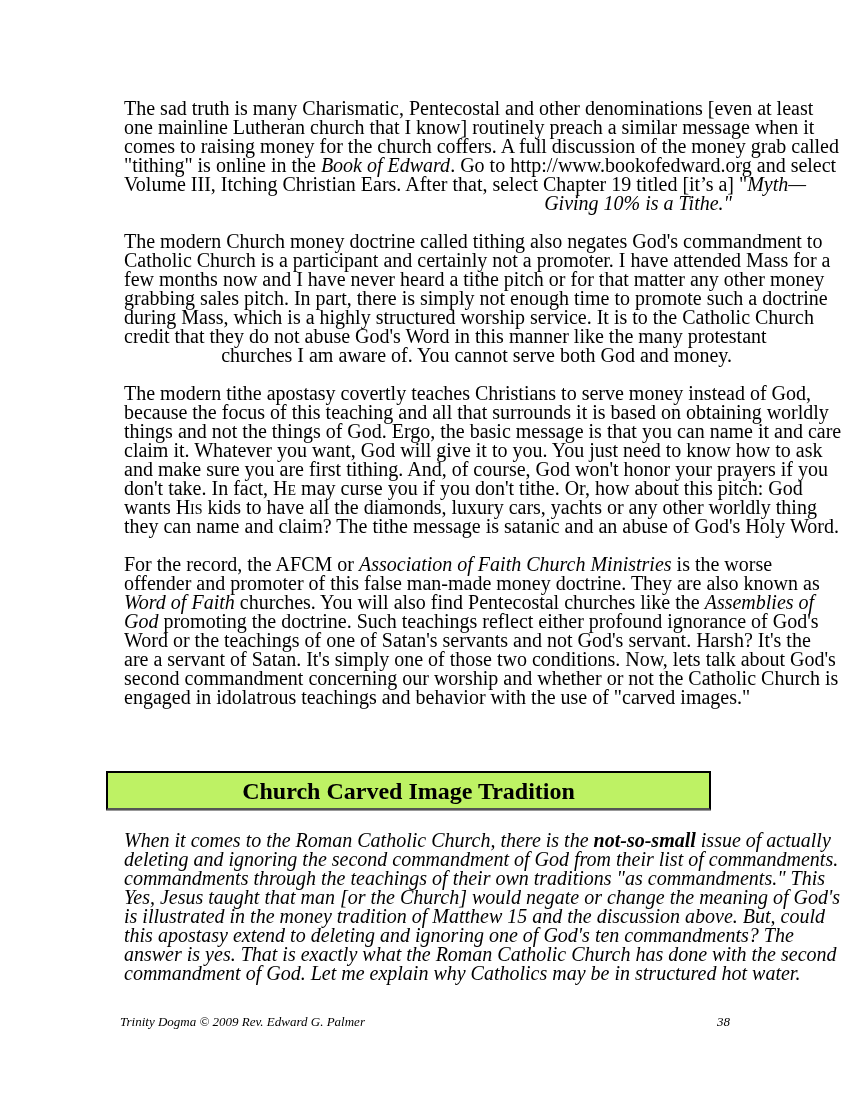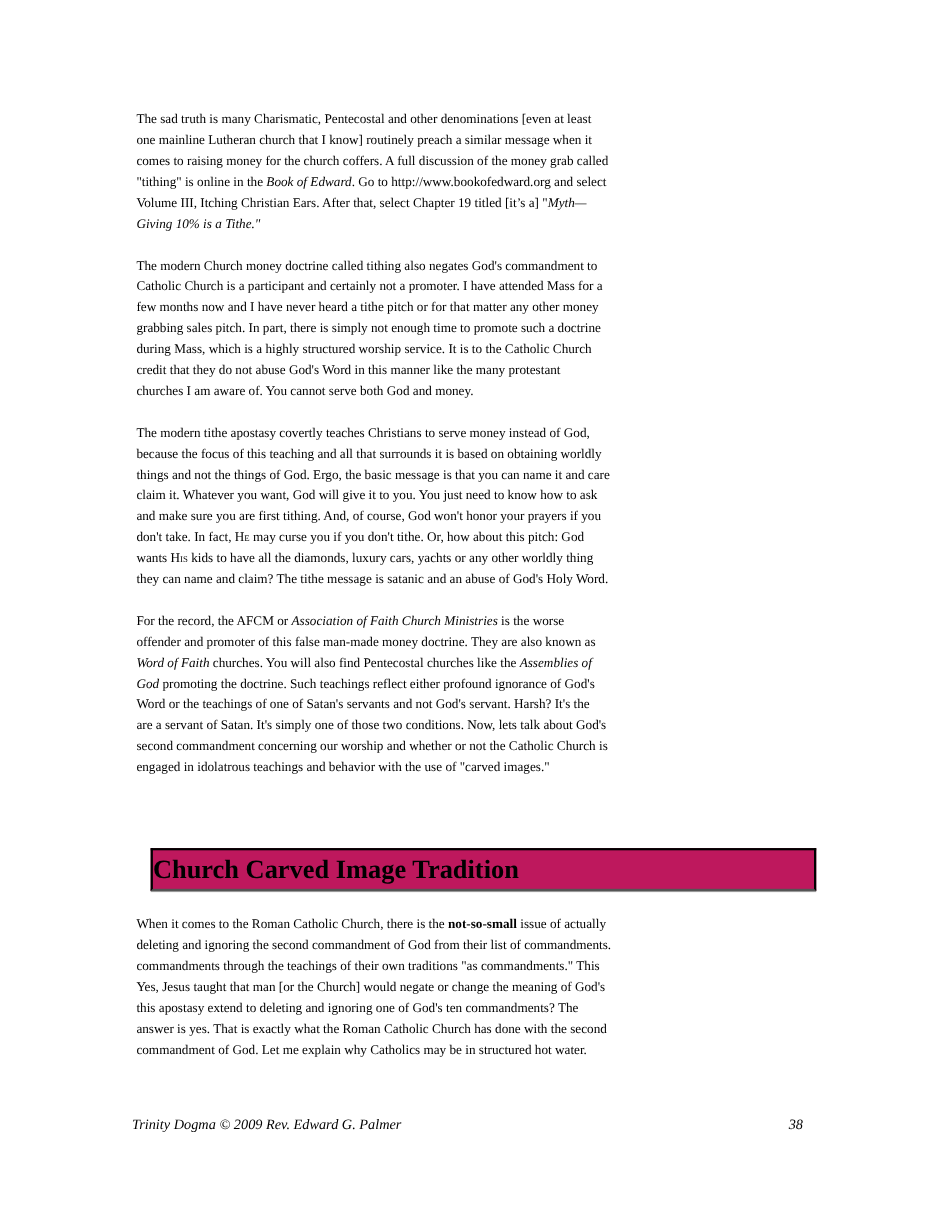--- a/index.html
+++ b/index.html
@@ -15,60 +15,61 @@
       font-family: "Liberation Serif", "DejaVu Serif", serif;
       color: #000;
     }
     .page {
       position: absolute;
       left: 124px;
       top: 99px;
       width: 608px;
     }
     .para {
-      font-size: 12px;
+      font-size: 20px;
       line-height: 19px;
       margin: 0 0 19px 0;
-      text-align: left;
+      text-align: right;
       white-space: normal;
     }
     .line {
       display: block;
       white-space: nowrap;
     }
     .sc {
       font-variant: small-caps;
     }
     .heading-box {
       position: absolute;
-      left: 137px;
+      left: 106px;
       top: 771px;
       width: 605px;
       height: 39px;
       border: 2px solid #000;
       border-bottom-color: #555;
       box-sizing: border-box;
       display: flex;
       align-items: center;
-      justify-content: flex-start;
-      background: #be185d;
+      justify-content: center;
+      background: #bef264;
       box-shadow: 0 1px 0 #999;
     }
     .heading-text {
       font-family: "Liberation Serif", "DejaVu Serif", serif;
       font-weight: bold;
       font-size: 24px;
       line-height: 28px;
       margin: 0;
     }
     .page2 {
       position: absolute;
       left: 124px;
       top: 831px;
       width: 608px;
+      font-style: italic;
     }
     .footer {
       position: absolute;
       left: 120px;
       top: 1014px;
       width: 610px;
       font-family: "Liberation Serif", "DejaVu Serif", serif;
       font-style: italic;
       font-size: 13px;
       line-height: 16px;
@@ -123,20 +124,21 @@
 <div class="heading-box">
   <h2 class="heading-text">Church Carved Image Tradition</h2>
 </div>
 
 <div class="page2" id="lower">
     <p class="para">
       <span class="line"><span>When it comes to the Roman Catholic Church, there is the </span><b>not-so-small</b><span> issue of actually</span></span>
       <span class="line"><span>deleting and ignoring the second commandment of God from their list of commandments.</span></span>
       <span class="line"><span>commandments through the teachings of their own traditions "as commandments." This</span></span>
       <span class="line"><span>Yes, Jesus taught that man [or the Church] would negate or change the meaning of God's</span></span>
+      <span class="line"><span>is illustrated in the money tradition of Matthew 15 and the discussion above. But, could</span></span>
       <span class="line"><span>this apostasy extend to deleting and ignoring one of God's ten commandments? The</span></span>
       <span class="line"><span>answer is yes. That is exactly what the Roman Catholic Church has done with the second</span></span>
       <span class="line"><span>commandment of God. Let me explain why Catholics may be in structured hot water.</span></span>
     </p>
   </div>
 
 <div class="footer">
   <span>Trinity Dogma © 2009 Rev. Edward G. Palmer</span>
   <span>38</span>
 </div>

